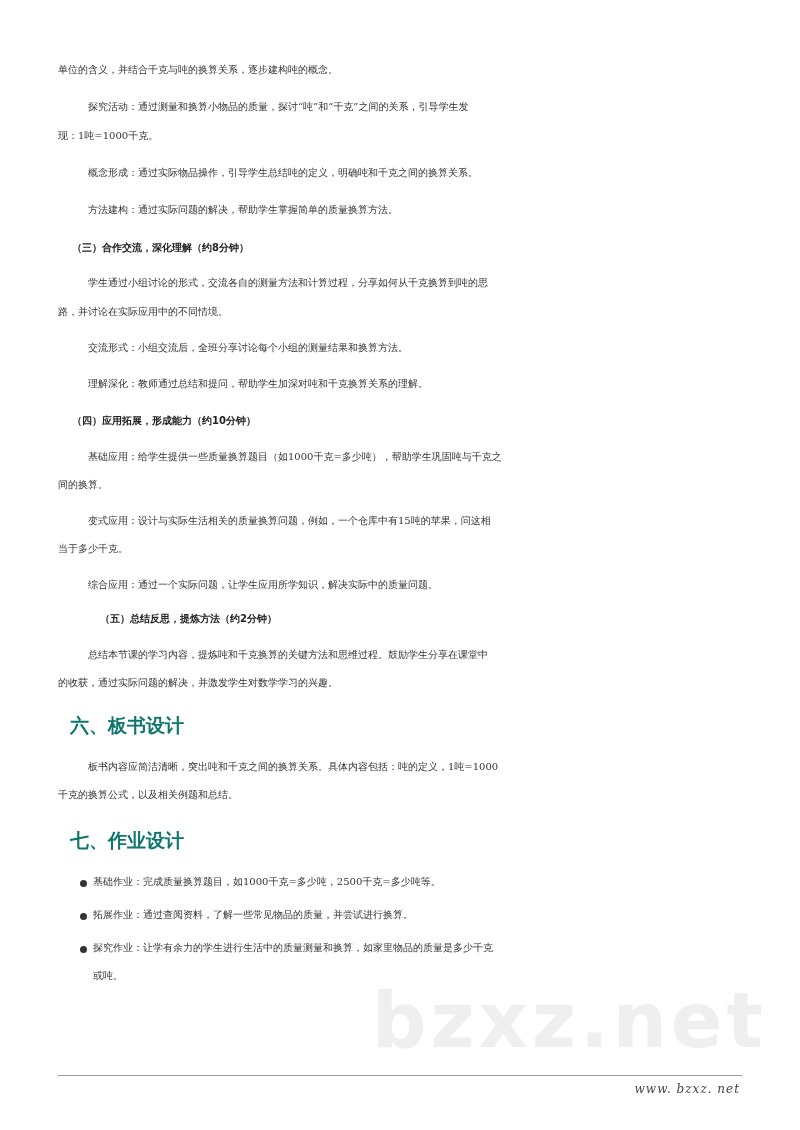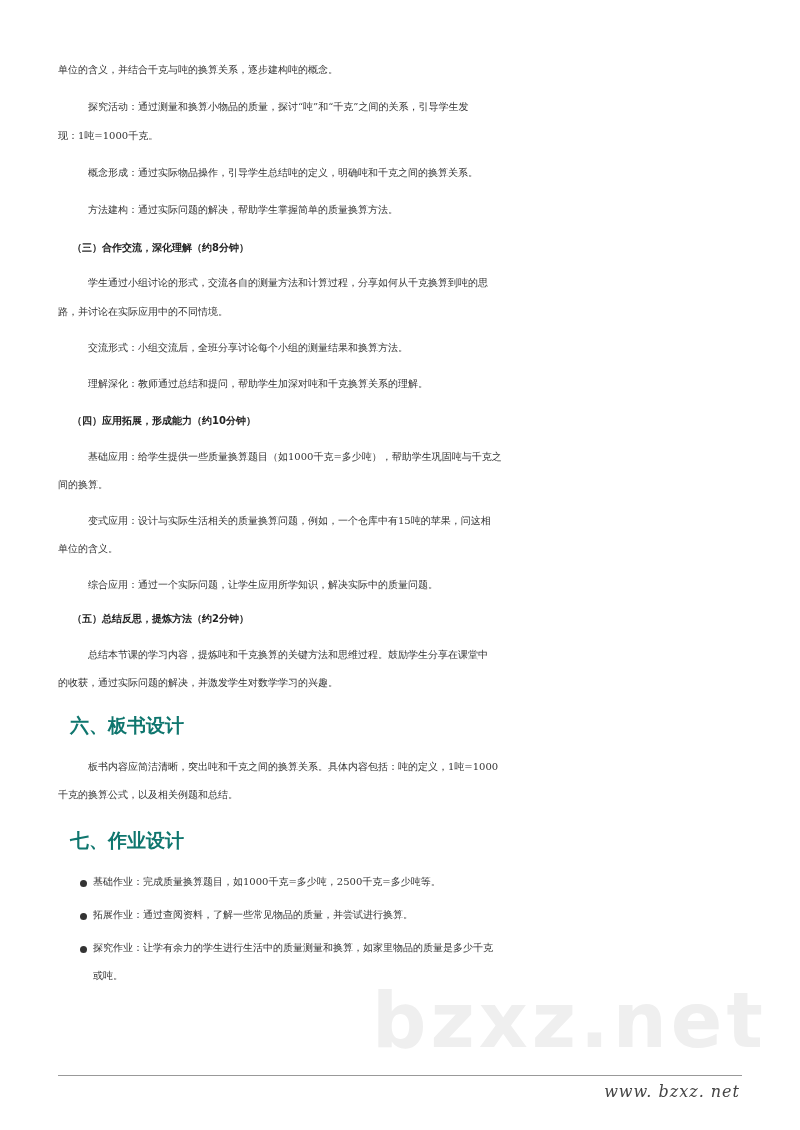--- a/index.html
+++ b/index.html
@@ -8,21 +8,21 @@
   .page { position: absolute; left: 0; top: 0; width: 800px; height: 1130px; }
   .line { position: absolute; font-size: 10px; line-height: 20px; white-space: nowrap; color: #333; }
   .sub { position: absolute; left: 72px; font-size: 10px; line-height: 20px; font-weight: bold; color: #222;
          font-family: "DejaVu Sans", "Liberation Sans", sans-serif; }
   .h2 { position: absolute; left: 70px; font-size: 19px; line-height: 24px; font-weight: bold; color: #0f766e;
         font-family: "DejaVu Sans", "Liberation Sans", sans-serif; }
   .bullet { position: absolute; left: 80px; width: 7px; height: 7px; border-radius: 50%; background: #333; }
   .watermark { position: absolute; left: 372px; top: 983px; font-size: 76px; font-weight: bold; color: #efefef;
                font-family: "DejaVu Sans", "Liberation Sans", sans-serif; letter-spacing: 4px; line-height: 1; }
   .rule { position: absolute; left: 58px; top: 1075px; width: 684px; height: 1px; background: #999; }
-  .footer { position: absolute; right: 60px; top: 1082px; font-size: 16px; font-style: italic; color: #444;
+  .footer { position: absolute; right: 60px; top: 1082px; font-size: 12px; font-style: italic; color: #444;
             font-family: "DejaVu Serif", "Liberation Serif", serif; letter-spacing: 1px; text-align: right; }
 </style>
 </head>
 <body>
 
 <div class="page">
 
   <div class="line" style="left:58px;top:60px;">单位的含义，并结合千克与吨的换算关系，逐步建构吨的概念。</div>
   <div class="line" style="left:88px;top:97px;text-align:right;">探究活动：通过测量和换算小物品的质量，探讨“吨”和“千克”之间的关系，引导学生发</div>
   <div class="line" style="left:58px;top:126px;">现：1吨=1000千克。</div>
@@ -32,24 +32,24 @@
   <div class="sub" style="top:238px;">（三）合作交流，深化理解（约8分钟）</div>
   <div class="line" style="left:88px;top:273px;">学生通过小组讨论的形式，交流各自的测量方法和计算过程，分享如何从千克换算到吨的思</div>
   <div class="line" style="left:58px;top:302px;">路，并讨论在实际应用中的不同情境。</div>
   <div class="line" style="left:88px;top:338px;">交流形式：小组交流后，全班分享讨论每个小组的测量结果和换算方法。</div>
   <div class="line" style="left:88px;top:374px;">理解深化：教师通过总结和提问，帮助学生加深对吨和千克换算关系的理解。</div>
 
   <div class="sub" style="top:411px;">（四）应用拓展，形成能力（约10分钟）</div>
   <div class="line" style="left:88px;top:447px;">基础应用：给学生提供一些质量换算题目（如1000千克=多少吨），帮助学生巩固吨与千克之</div>
   <div class="line" style="left:58px;top:475px;">间的换算。</div>
   <div class="line" style="left:88px;top:511px;">变式应用：设计与实际生活相关的质量换算问题，例如，一个仓库中有15吨的苹果，问这相</div>
-  <div class="line" style="left:58px;top:539px;">单位的含义。</div>
+  <div class="line" style="left:58px;top:539px;">当于多少千克。</div>
   <div class="line" style="left:88px;top:575px;">综合应用：通过一个实际问题，让学生应用所学知识，解决实际中的质量问题。</div>
 
-  <div class="sub" style="top:609px;">（五）总结反思，提炼方法（约2分钟）</div>
+  <div class="sub" style="top:609px;margin-left:28px;">（五）总结反思，提炼方法（约2分钟）</div>
   <div class="line" style="left:88px;top:645px;">总结本节课的学习内容，提炼吨和千克换算的关键方法和思维过程。鼓励学生分享在课堂中</div>
   <div class="line" style="left:58px;top:673px;">的收获，通过实际问题的解决，并激发学生对数学学习的兴趣。</div>
 
   <div class="h2" style="top:713px;">六、板书设计</div>
   <div class="line" style="left:88px;top:757px;">板书内容应简洁清晰，突出吨和千克之间的换算关系。具体内容包括：吨的定义，1吨=1000</div>
   <div class="line" style="left:58px;top:785px;">千克的换算公式，以及相关例题和总结。</div>
 
   <div class="h2" style="top:828px;">七、作业设计</div>
   <span class="bullet" style="top:880px;"></span>
   <div class="line" style="left:93px;top:872px;">基础作业：完成质量换算题目，如1000千克=多少吨，2500千克=多少吨等。</div>

